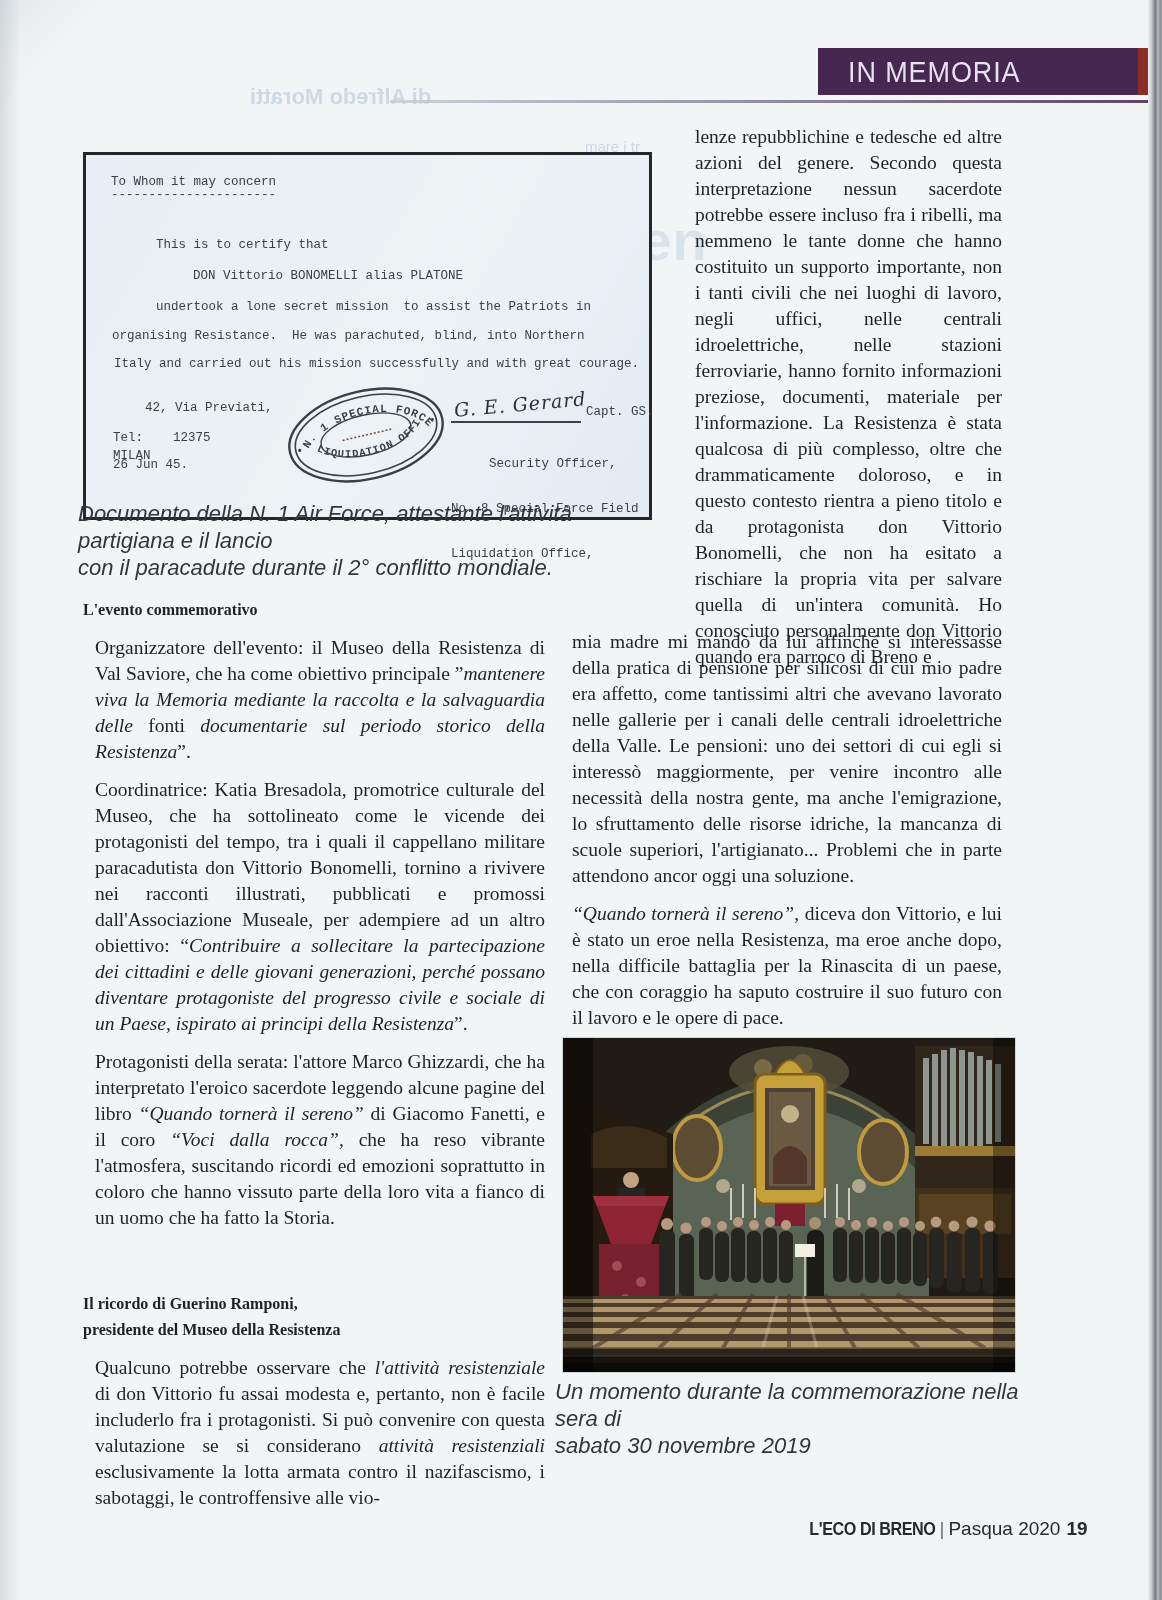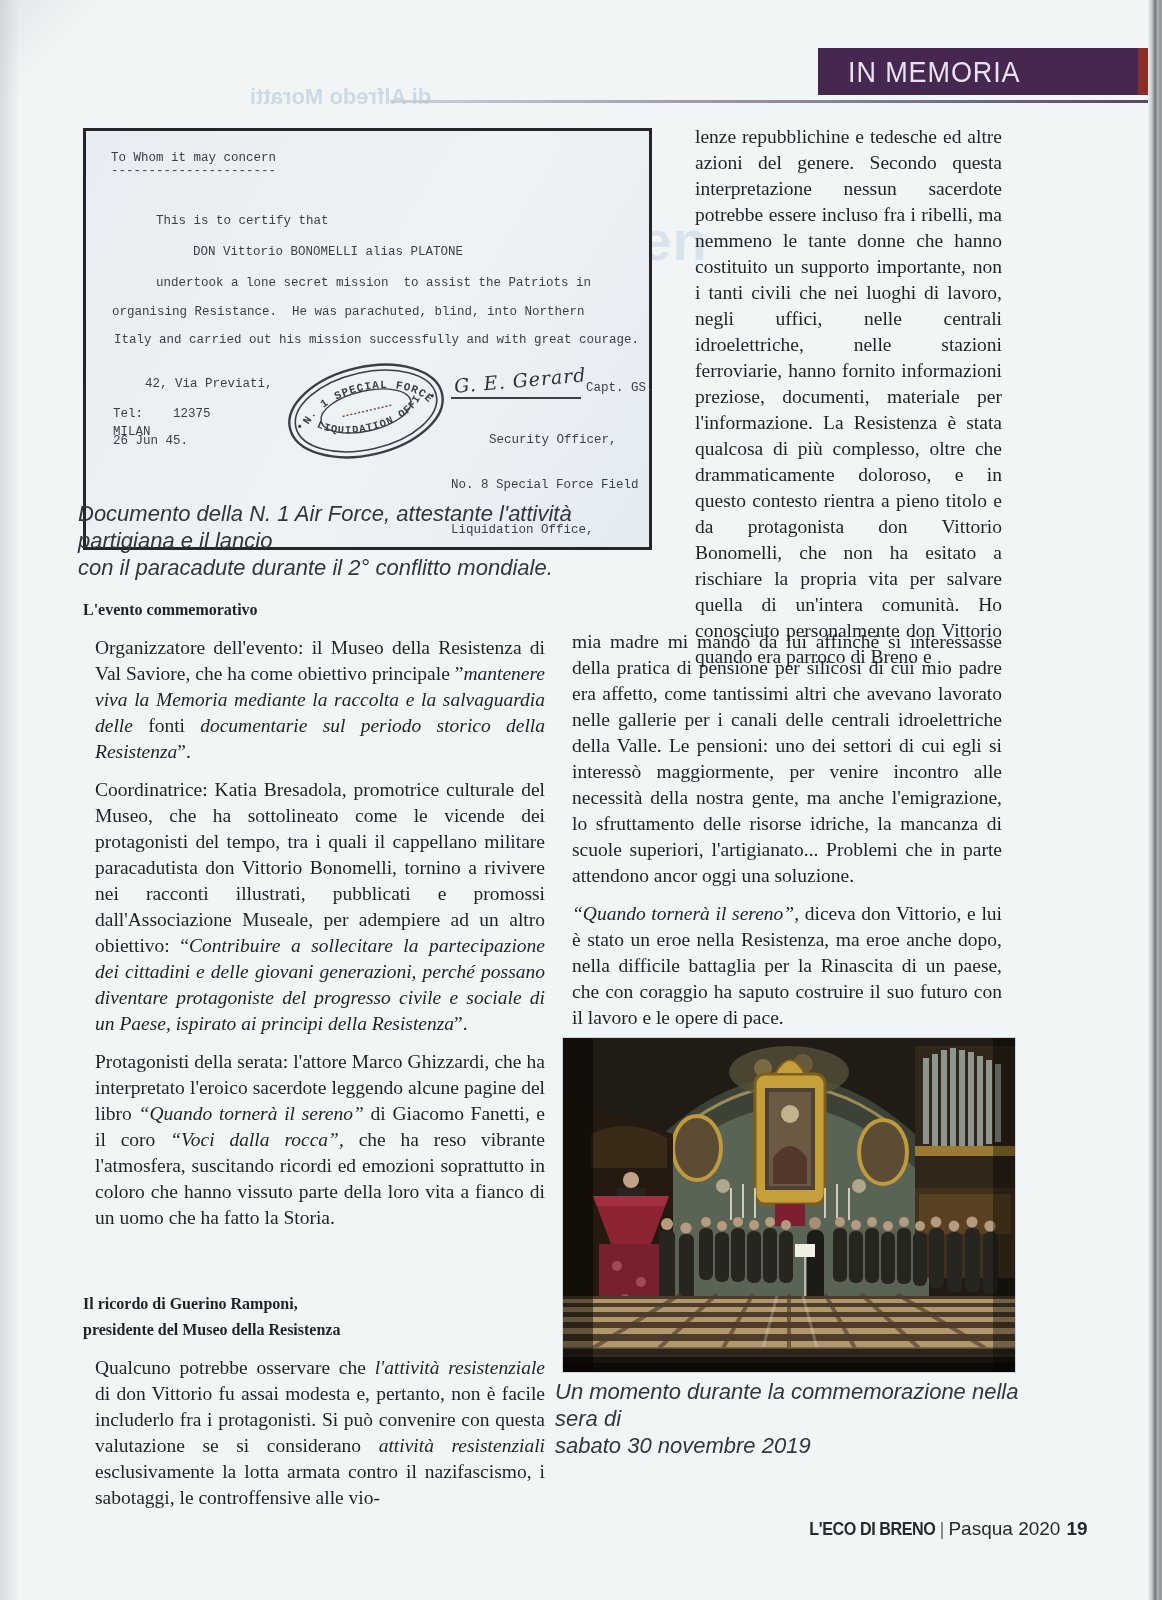--- a/index.html
+++ b/index.html
@@ -19,21 +19,21 @@
      background:linear-gradient(to right,rgba(195,204,212,.8),#5c4468);}
   .ghost-big{top:208px;left:455px;font-size:56px;font-weight:bold;opacity:.5;letter-spacing:1px;}
   .ghost-frag{left:585px;font-size:15px;opacity:.8;}
   
   .banner{position:absolute;left:818px;top:48px;width:320px;height:47px;background:#452750;
      display:flex;align-items:center;padding-left:30px;}
   .banner span{color:#e8e1ef;font-family:"Liberation Sans",sans-serif;font-size:30px;
      letter-spacing:1px;transform:scaleX(.9);transform-origin:left center;}
   .banner-red{position:absolute;left:1138px;top:48px;width:12px;height:47px;background:#8b2d28;}
   
-  .letter{position:absolute;left:83px;top:128px;width:569px;height:422px;
+  .letter{position:absolute;left:83px;top:152px;width:569px;height:368px;
      background:linear-gradient(120deg,#e7edf2 0%,#edf2f5 55%,#e4ebf1 100%);
      border:3px solid #26262a;box-sizing:border-box;
      font-family:"Liberation Mono",monospace;font-size:12.5px;color:#3c4049;}
   .letter .tline{position:absolute;white-space:pre;}
   .stamp{position:absolute;left:198px;top:232px;width:164px;height:96px;transform:rotate(-13deg);}
   .sig-script{position:absolute;left:368px;top:238px;font-family:"DejaVu Serif",serif;
      font-style:italic;font-size:19px;color:#2e3038;transform:rotate(-5deg);letter-spacing:1px;}
   .sig-rank{position:absolute;left:500px;top:250px;}
   .sig-rule{position:absolute;left:365px;top:266px;width:130px;height:2px;background:#3c4049;}
   .sig-block{position:absolute;left:365px;top:272px;line-height:15px;white-space:pre;}

